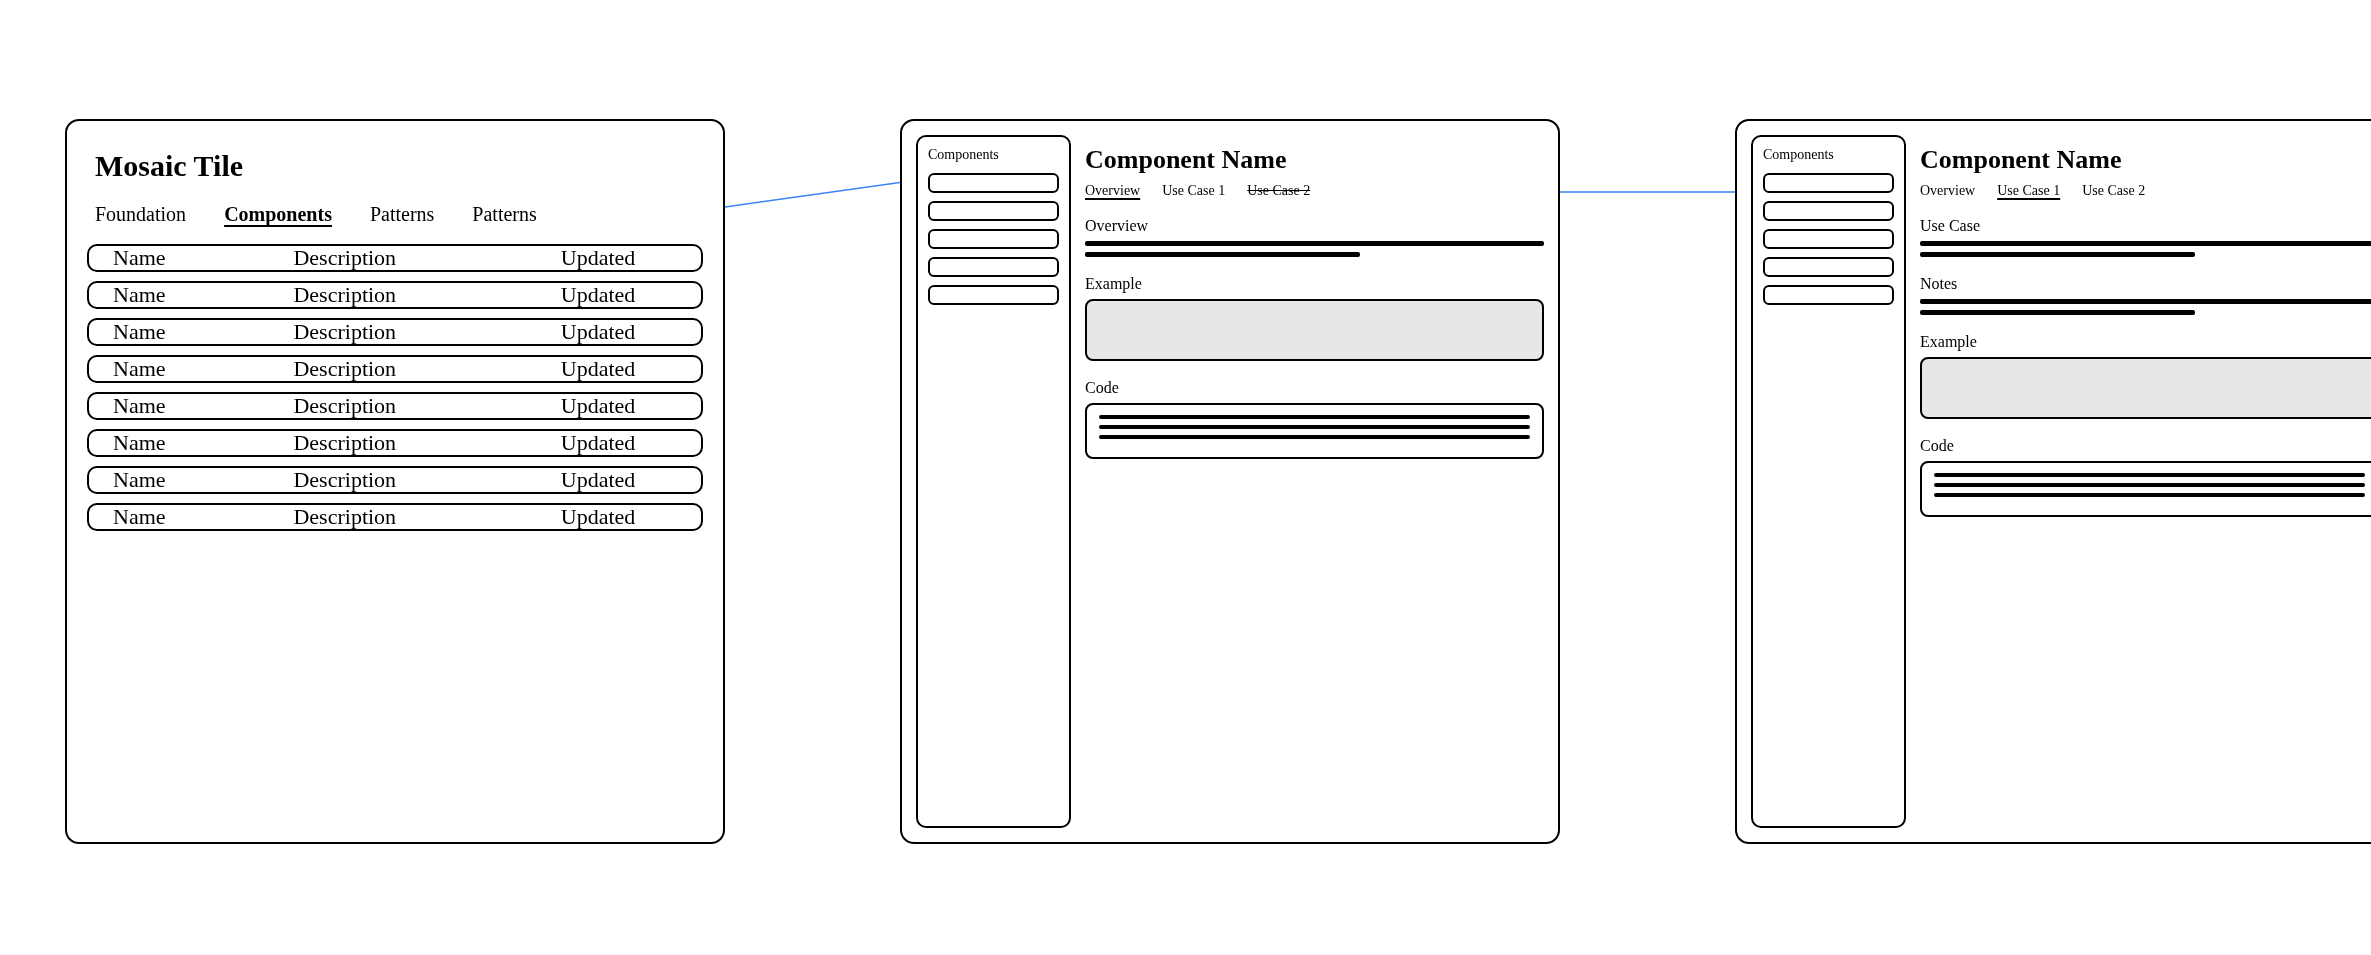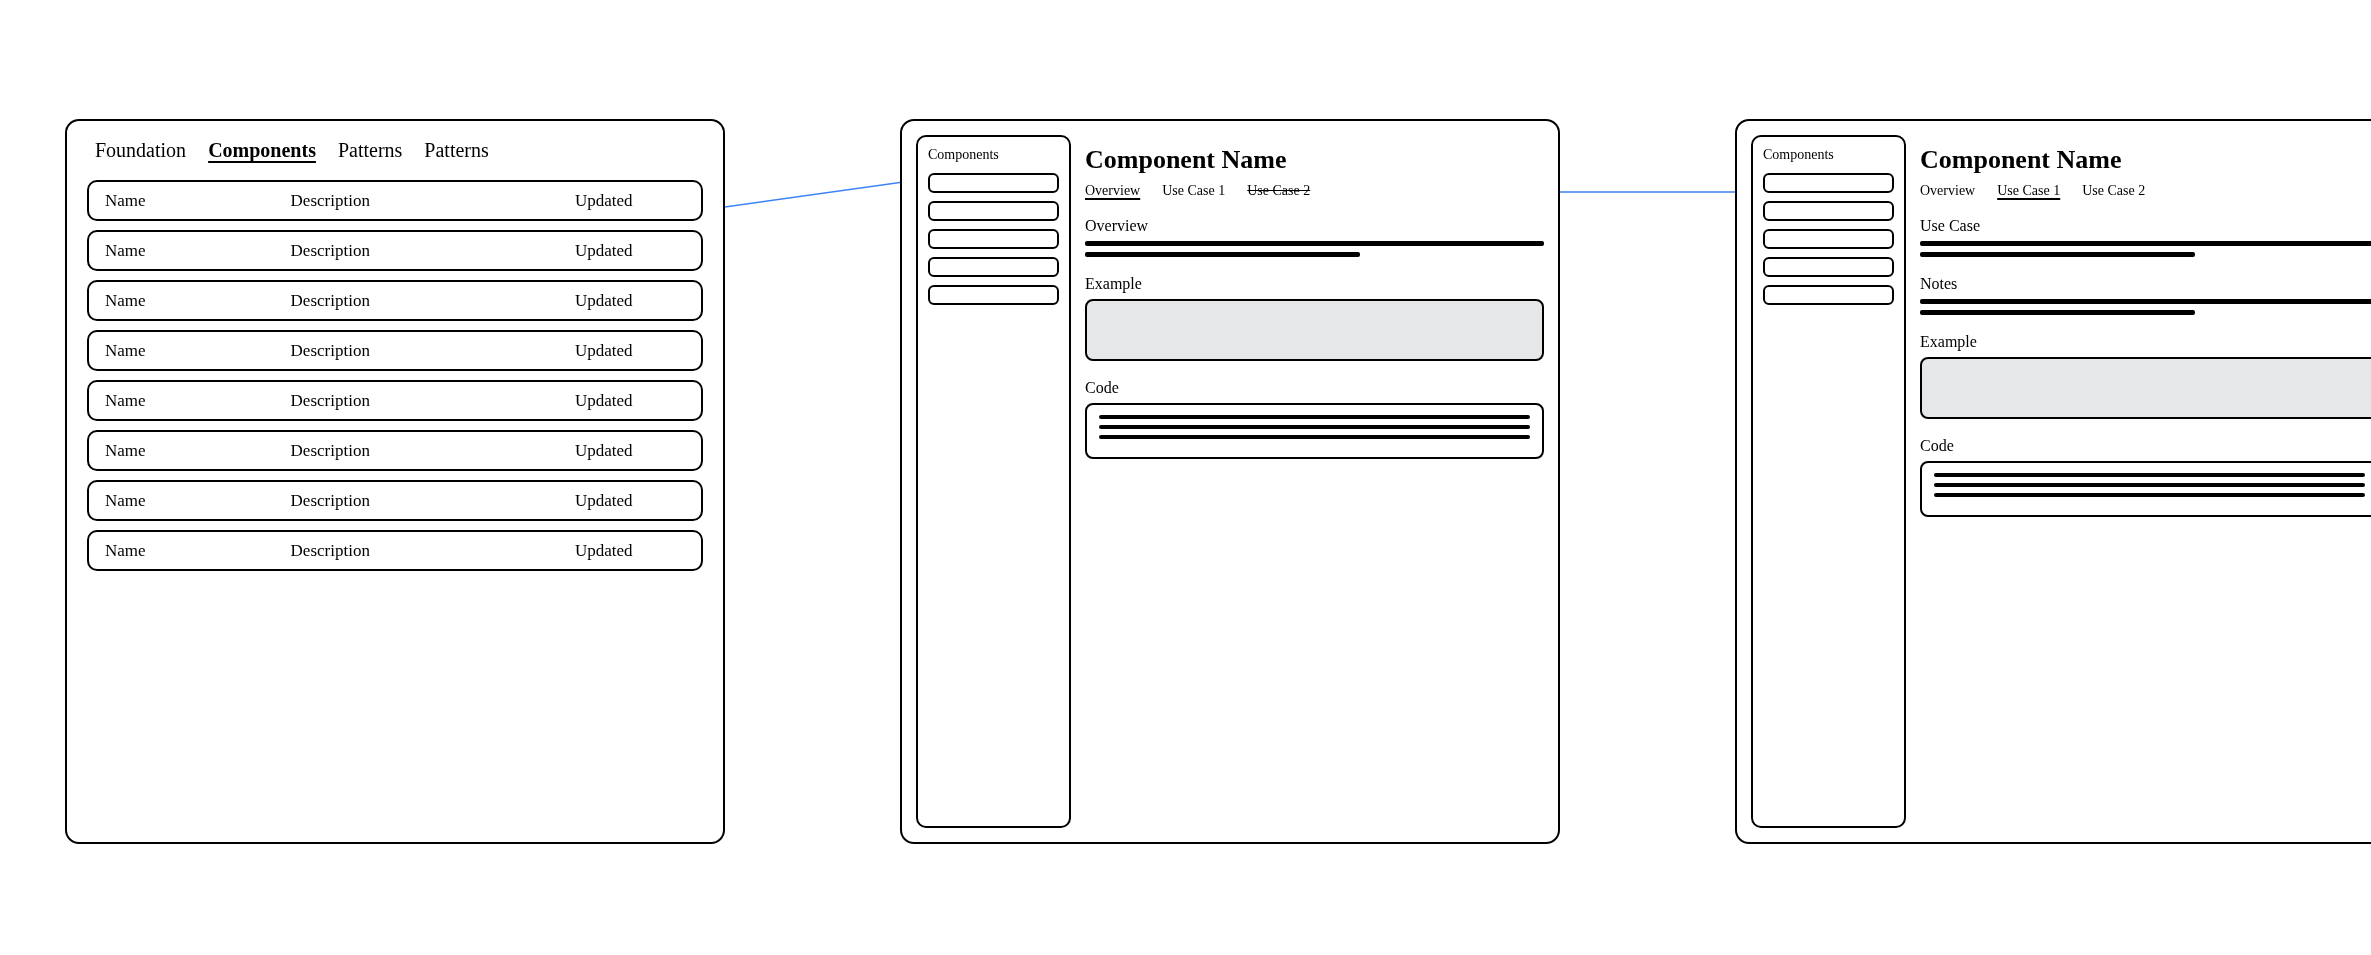--- a/index.html
+++ b/index.html
@@ -10,28 +10,28 @@
     position: absolute;
     border: 2px solid #000;
     border-radius: 14px;
     background: #fff;
     padding: 18px 20px;
   }
 
   
   .f1 { left: 65px; top: 119px; width: 660px; height: 725px; }
   .f1-title { font-size: 30px; font-weight: bold; margin: 10px 0 20px 8px; }
-  .f1-tabs { display: flex; gap: 22px; margin-left: 8px; margin-bottom: 18px; font-size: 20px; }
+  .f1-tabs { display: flex; gap: 38px; margin-left: 8px; margin-bottom: 18px; font-size: 20px; }
   .tab { cursor: pointer; }
   .tab.active { text-decoration: underline; text-decoration-thickness: 2px; text-underline-offset: 4px; font-weight: bold; }
   .row {
     border: 2px solid #000; border-radius: 10px;
-    display: flex; align-items: center; height: 41px;
-    padding: 0 16px; margin-bottom: 9px;
-    font-size: 17px;
+    display: flex; align-items: center; height: 28px;
+    padding: 0 24px; margin-bottom: 9px;
+    font-size: 22px;
   }
   .row .c-name { flex: 0 0 32%; }
   .row .c-desc { flex: 0 0 40%; }
   .row .c-upd  { flex: 0 0 28%; text-align: center; }
 
   
   .f2 { left: 900px; top: 119px; width: 660px; height: 725px; padding: 14px; }
   .f3 { left: 1735px; top: 119px; width: 660px; height: 725px; padding: 14px; }
   .inner { display: flex; gap: 14px; height: 100%; }
   .side {
@@ -77,20 +77,21 @@
     <defs>
       <marker id="ah" markerWidth="10" markerHeight="8" refX="9" refY="4" orient="auto">
         <path d="M0,0 L10,4 L0,8 Z" fill="#3b82f6"></path>
       </marker>
     </defs>
     <line x1="190" y1="282" x2="1060" y2="160" stroke="#3b82f6" stroke-width="1.5" marker-end="url(#ah)"></line>
     <line x1="1230" y1="192" x2="1898" y2="192" stroke="#3b82f6" stroke-width="1.5" marker-end="url(#ah)"></line>
   </svg>
 
   <div class="frame f1">
+    <div class="f1-title">Mosaic Tile</div>
     <div class="f1-tabs">
       <span class="tab">Foundation</span>
       <span class="tab active">Components</span>
       <span class="tab">Patterns</span>
       <span class="tab">Patterns</span>
     </div>
     <div>
       <div class="row">
         <span class="c-name">Name</span>
         <span class="c-desc">Description</span>

